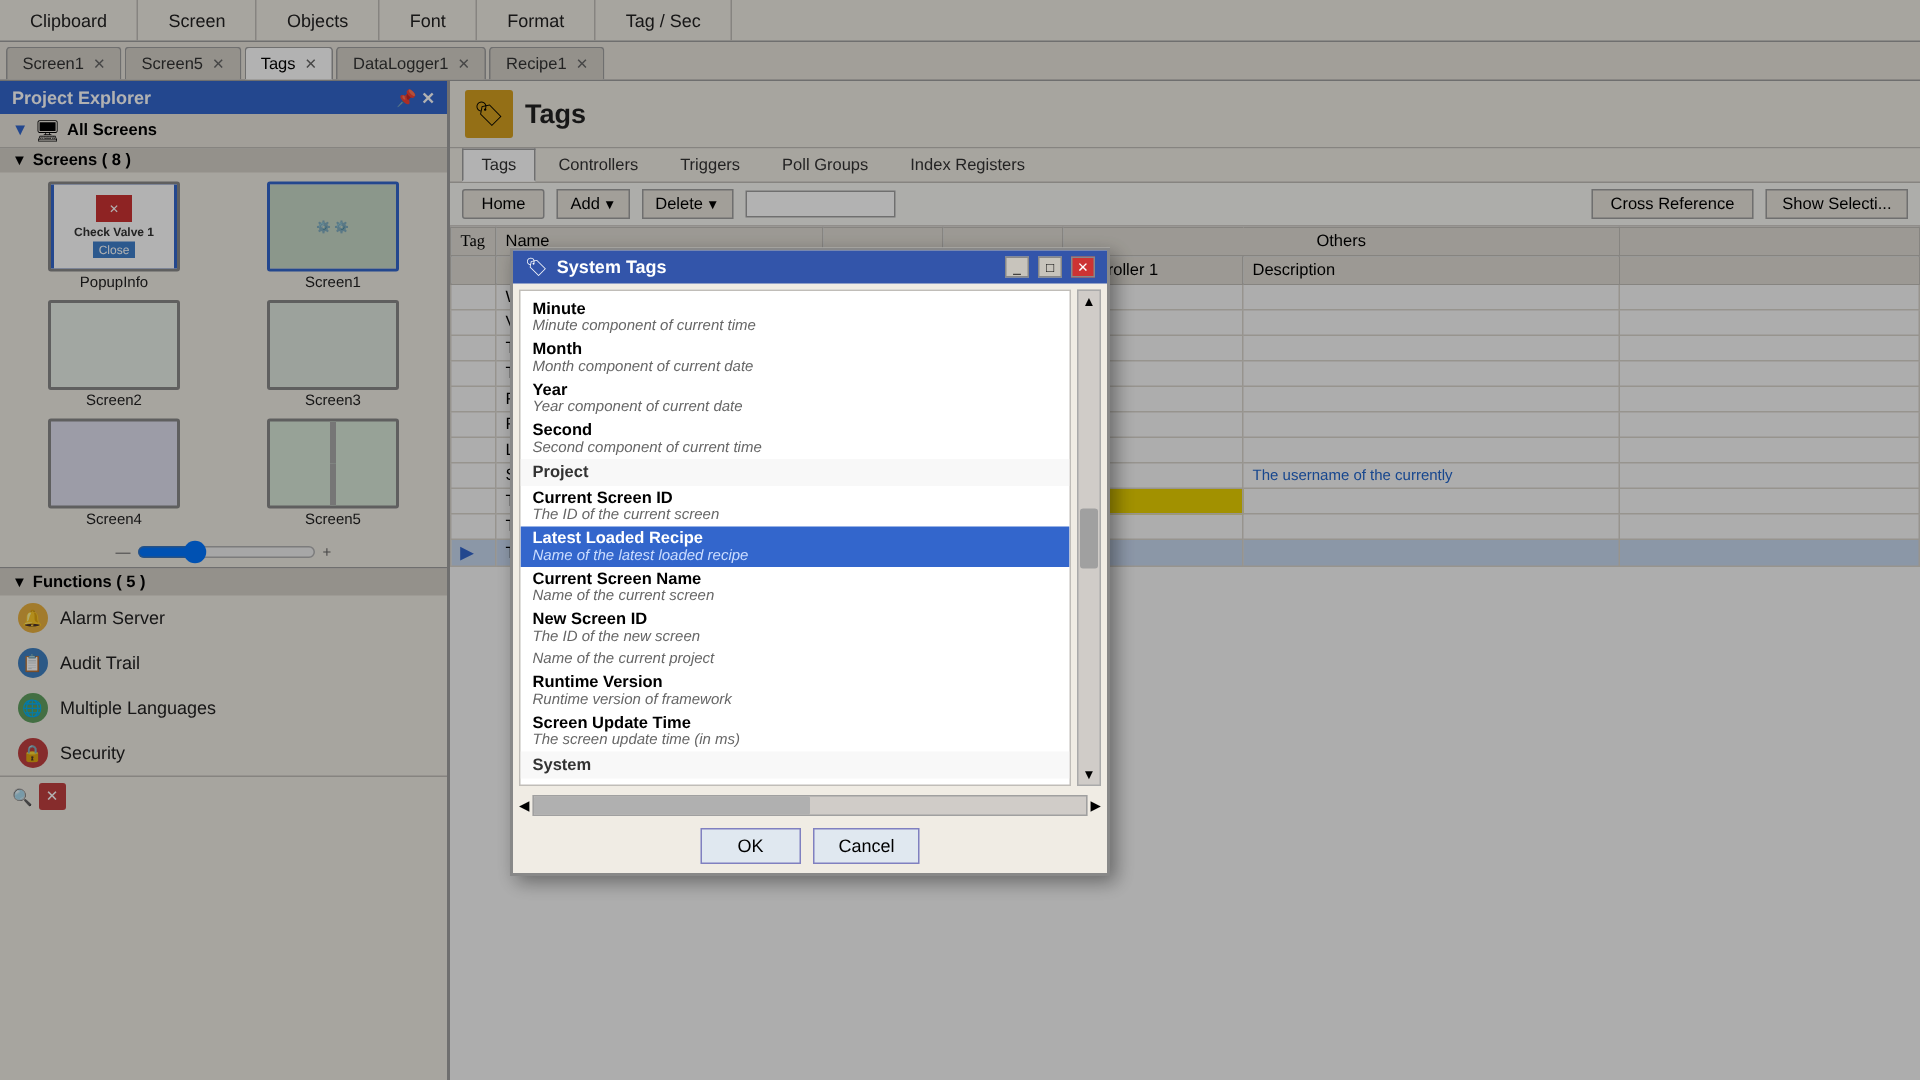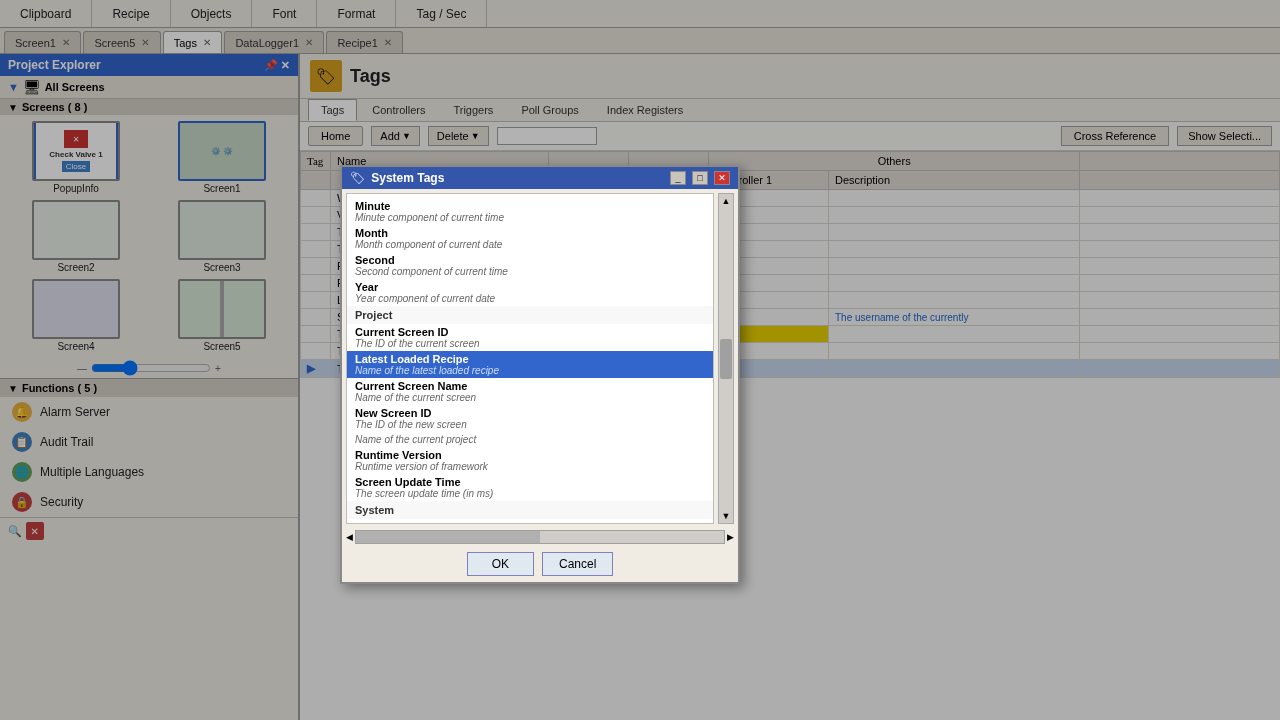--- a/index.html
+++ b/index.html
@@ -105,21 +105,21 @@
     .screen5-row { flex: 1; display: flex; }
     .screen5-cell { flex: 1; border: 0.5px solid #aaa; }
 
     .tag-row-arrow { color: #3366cc; font-weight: bold; }
   </style>
 </head>
 <body>
 
 <div class="toolbar">
   <div class="toolbar-item">Clipboard</div>
-  <div class="toolbar-item">Recipe</div>
+  <div class="toolbar-item">Screen</div>
   <div class="toolbar-item">Objects</div>
   <div class="toolbar-item">Font</div>
   <div class="toolbar-item">Format</div>
   <div class="toolbar-item">Tag / Sec</div>
 </div>
 
 <div class="tab-bar">
   <div class="tab">
     <span>Screen1</span>
     <span class="close-x">✕</span>
@@ -425,26 +425,26 @@
         <div class="dialog-list" id="dialog-items-list">
         <div class="dialog-item">
               <div class="item-name">Minute</div>
               <div class="item-desc">Minute component of current time</div>
             </div>
             <div class="dialog-item">
               <div class="item-name">Month</div>
               <div class="item-desc">Month component of current date</div>
             </div>
             <div class="dialog-item">
+              <div class="item-name">Year</div>
+              <div class="item-desc">Year component of current date</div>
+            </div>
+            <div class="dialog-item">
               <div class="item-name">Second</div>
               <div class="item-desc">Second component of current time</div>
-            </div>
-            <div class="dialog-item">
-              <div class="item-name">Year</div>
-              <div class="item-desc">Year component of current date</div>
             </div>
             <div class="section-header">Project</div>
             <div class="dialog-item">
               <div class="item-name">Current Screen ID</div>
               <div class="item-desc">The ID of the current screen</div>
             </div>
             <div class="dialog-item selected">
               <div class="item-name">Latest Loaded Recipe</div>
               <div class="item-desc">Name of the latest loaded recipe</div>
             </div>

